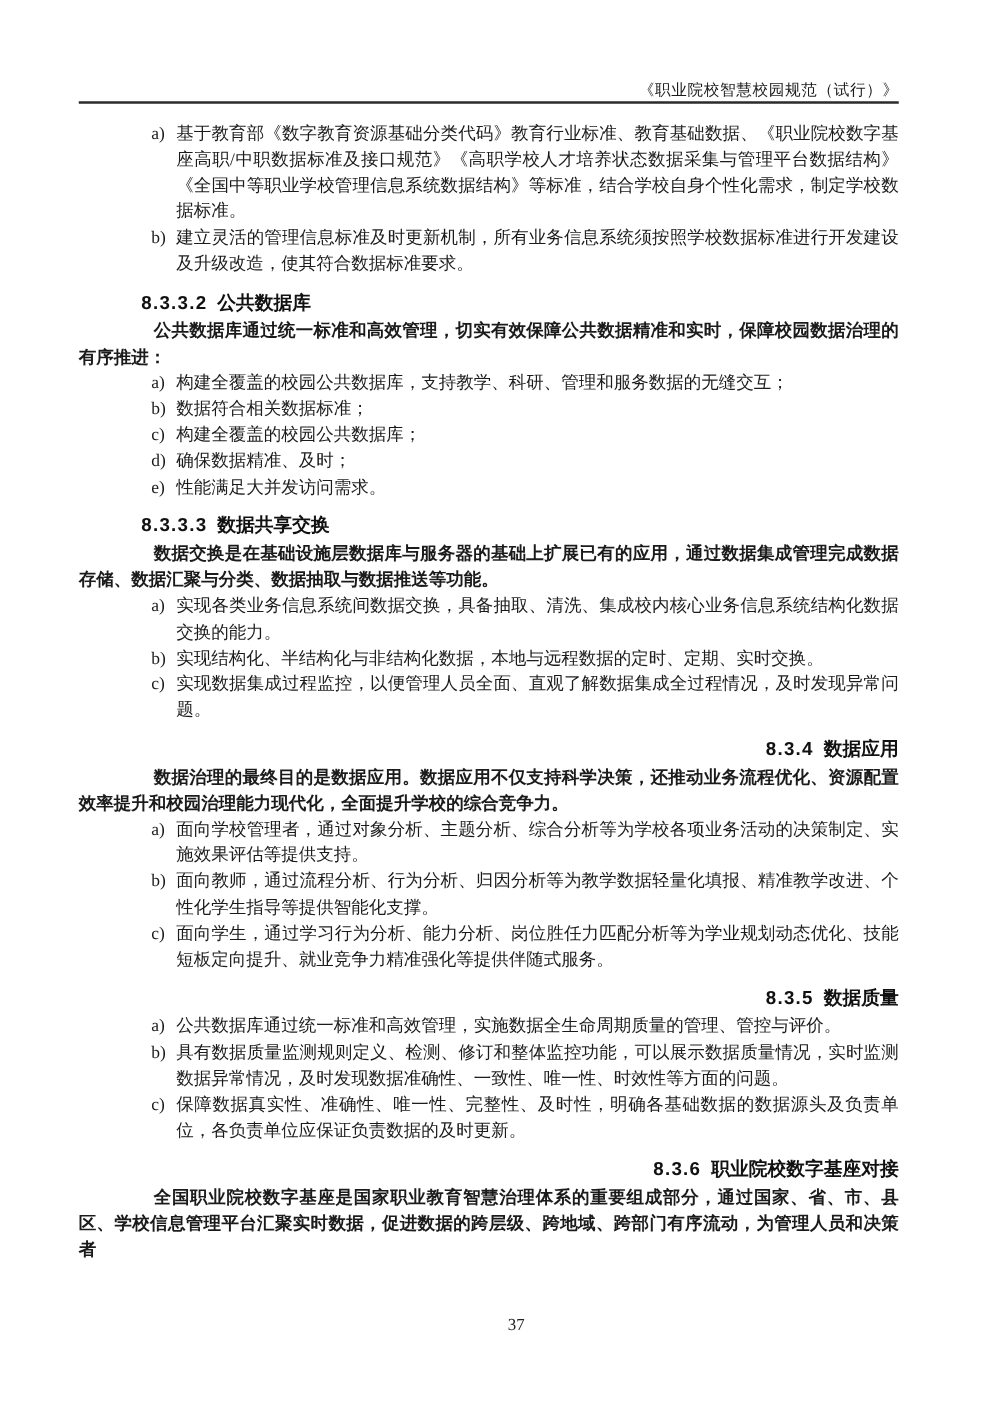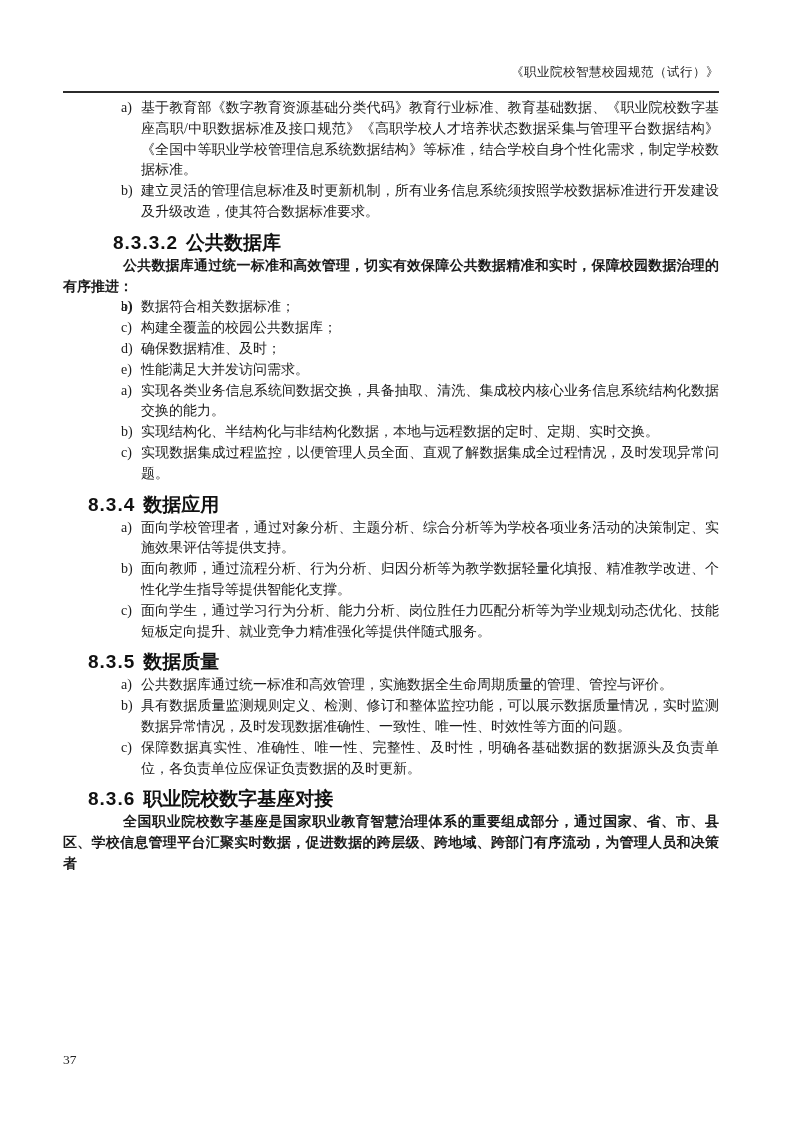--- a/index.html
+++ b/index.html
@@ -13,21 +13,21 @@
     color: #1b1b1b;
   }
   .header {
     position: absolute;
     top: 64px;
     left: 63px;
     width: 656px;
     text-align: right;
     font-size: 12.5px;
     line-height: 16px;
-    padding-bottom: 11px;
+    padding-bottom: 1px;
     border-bottom: 2px solid #2b2b2b;
     letter-spacing: 0.5px;
   }
   .content {
     position: absolute;
     top: 98px;
     left: 63px;
     width: 656px;
     font-size: 14px;
     line-height: 20.8px;
@@ -47,34 +47,35 @@
   .marker {
     position: absolute;
     left: 58px; 
     top: 0;
     width: 20px;
     text-align: left;
   }
   .h {
     font-family: "Liberation Sans", "DejaVu Sans", sans-serif;
     font-weight: bold;
-    font-size: 19px;
+    font-size: 15px;
     line-height: 21px;
     margin: 9px 0 3px 0;
     color: #111111;
     text-align: left;
   }
-  .h3 { margin-left: 25px; }  
+  .h3 { margin-left: 25px; text-align: right; }  
   .h4 { margin-left: 50px; }  
   .hnum { letter-spacing: 1px; margin-right: 8px; }
   .footer {
     position: absolute;
     top: 1052px;
     left: 63px;
     width: 700px;
+    text-align: center;
     font-size: 13.5px;
     color: #222222;
   }
 </style>
 </head>
 <body>
 
 <div class="page">
 
   <div class="header">
@@ -93,54 +94,59 @@
     </div>
 
     <div class="h h4">
       <span class="hnum">8.3.3.2</span><span>公共数据库</span>
     </div>
 
     <p class="para">公共数据库通过统一标准和高效管理，切实有效保障公共数据精准和实时，保障校园数据治理的有序推进：</p>
 
     <div class="list">
       <div class="li">
-        <span class="marker">a)</span>
+        <span class="marker">a)</span><span>构建全覆盖的校园公共数据库，支持教学、科研、管理和服务数据的无缝交互；</span>
       </div>
       <div class="li">
         <span class="marker">b)</span><span>数据符合相关数据标准；</span>
       </div>
       <div class="li">
         <span class="marker">c)</span><span>构建全覆盖的校园公共数据库；</span>
       </div>
       <div class="li">
         <span class="marker">d)</span><span>确保数据精准、及时；</span>
       </div>
       <div class="li">
         <span class="marker">e)</span><span>性能满足大并发访问需求。</span>
       </div>
     </div>
 
+    <div class="h h4">
+      <span class="hnum">8.3.3.3</span><span>数据共享交换</span>
+    </div>
 
+    <p class="para">数据交换是在基础设施层数据库与服务器的基础上扩展已有的应用，通过数据集成管理完成数据存储、数据汇聚与分类、数据抽取与数据推送等功能。</p>
 
     <div class="list">
       <div class="li">
         <span class="marker">a)</span><span>实现各类业务信息系统间数据交换，具备抽取、清洗、集成校内核心业务信息系统结构化数据交换的能力。</span>
       </div>
       <div class="li">
         <span class="marker">b)</span><span>实现结构化、半结构化与非结构化数据，本地与远程数据的定时、定期、实时交换。</span>
       </div>
       <div class="li">
         <span class="marker">c)</span><span>实现数据集成过程监控，以便管理人员全面、直观了解数据集成全过程情况，及时发现异常问题。</span>
       </div>
     </div>
 
     <div class="h h3">
       <span class="hnum">8.3.4</span><span>数据应用</span>
     </div>
 
+    <p class="para">数据治理的最终目的是数据应用。数据应用不仅支持科学决策，还推动业务流程优化、资源配置效率提升和校园治理能力现代化，全面提升学校的综合竞争力。</p>
 
     <div class="list">
       <div class="li">
         <span class="marker">a)</span><span>面向学校管理者，通过对象分析、主题分析、综合分析等为学校各项业务活动的决策制定、实施效果评估等提供支持。</span>
       </div>
       <div class="li">
         <span class="marker">b)</span><span>面向教师，通过流程分析、行为分析、归因分析等为教学数据轻量化填报、精准教学改进、个性化学生指导等提供智能化支撑。</span>
       </div>
       <div class="li">
         <span class="marker">c)</span><span>面向学生，通过学习行为分析、能力分析、岗位胜任力匹配分析等为学业规划动态优化、技能短板定向提升、就业竞争力精准强化等提供伴随式服务。</span>

